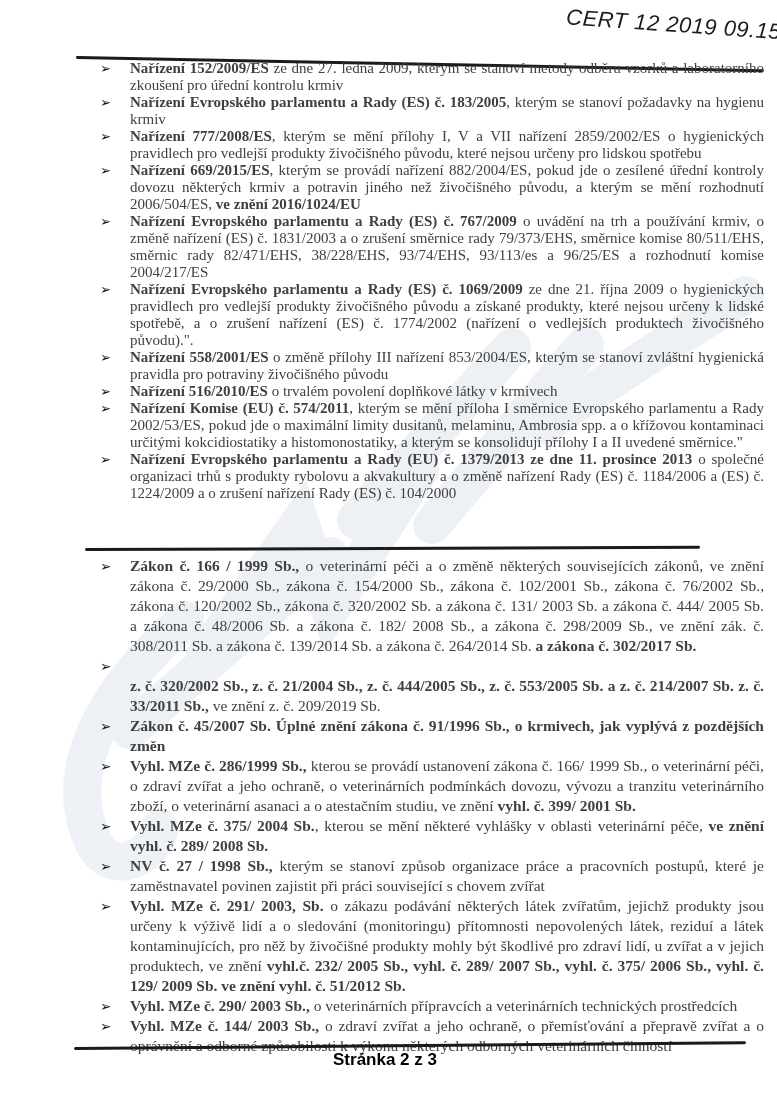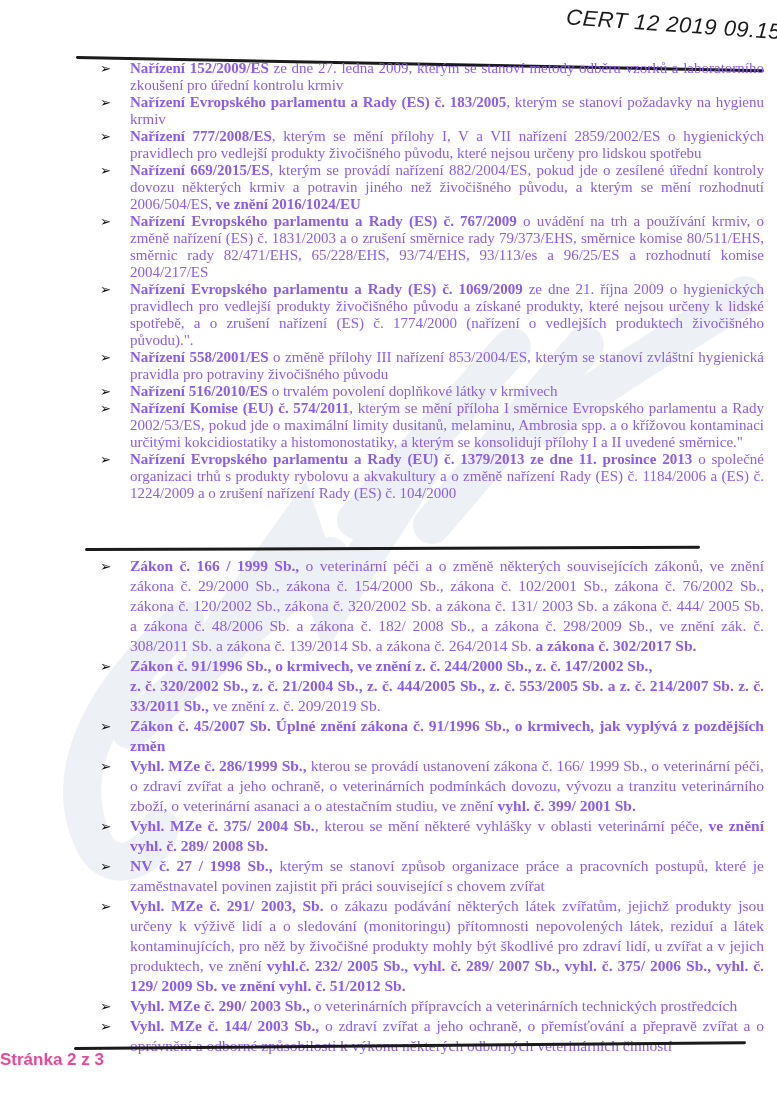--- a/index.html
+++ b/index.html
@@ -72,32 +72,33 @@
     padding-left: 30px;
     text-align: justify;
   }
   .bullet {
     position: absolute;
     left: 0; top: 0;
     font-family: "DejaVu Sans", sans-serif;
     font-size: 0.88em;
     color: #111;
   }
-  .seg { color: #8b5cf6; }
+  .seg { color: #404040; }
   .seg.bold { font-weight: bold; }
   .footer-text {
     position: absolute;
     top: 1050px;
     left: 0;
     width: 770px;
+    text-align: center;
     z-index: 1;
     font-family: "Liberation Sans", sans-serif;
     font-size: 17px;
     font-weight: 700;
-    color: #ec4899;
+    color: #000000;
   }
 </style>
 </head>
 <body>
 
 <div class="page">
 
   <svg class="watermark" width="777" height="1100" viewBox="0 0 777 1100" aria-hidden="true">
     <g stroke="#e3e8ef" stroke-width="38" fill="none" opacity="0.62" stroke-linecap="round">
       <path d="M745 295 C 690 330, 620 372, 545 425"></path>
@@ -111,33 +112,33 @@
 
   <div class="stamp">CERT 12 2019 09.15.</div>
 
   <div class="rule header-rule"></div>
 
   <ul class="reg-list section-1">
       <li><span class="bullet">➢</span><span class="seg bold">Nařízení 152/2009/ES</span><span class="seg"> ze dne 27. ledna 2009, kterým se stanoví metody odběru vzorků a laboratorního zkoušení pro úřední kontrolu krmiv</span></li>
       <li><span class="bullet">➢</span><span class="seg bold">Nařízení Evropského parlamentu a Rady (ES) č. 183/2005</span><span class="seg">, kterým se stanoví požadavky na hygienu krmiv</span></li>
       <li><span class="bullet">➢</span><span class="seg bold">Nařízení 777/2008/ES</span><span class="seg">, kterým se mění přílohy I, V a VII nařízení 2859/2002/ES o hygienických pravidlech pro vedlejší produkty živočišného původu, které nejsou určeny pro lidskou spotřebu</span></li>
       <li><span class="bullet">➢</span><span class="seg bold">Nařízení 669/2015/ES</span><span class="seg">, kterým se provádí nařízení 882/2004/ES, pokud jde o zesílené úřední kontroly dovozu některých krmiv a potravin jiného než živočišného původu, a kterým se mění rozhodnutí 2006/504/ES, </span><span class="seg bold">ve znění 2016/1024/EU</span></li>
-      <li><span class="bullet">➢</span><span class="seg bold">Nařízení Evropského parlamentu a Rady (ES) č. 767/2009</span><span class="seg"> o uvádění na trh a používání krmiv, o změně nařízení (ES) č. 1831/2003 a o zrušení směrnice rady 79/373/EHS, směrnice komise 80/511/EHS, směrnic rady 82/471/EHS, 65/228/EHS, 93/74/EHS, 93/113/es a 96/25/ES a rozhodnutí komise 2004/217/ES</span></li>
-      <li><span class="bullet">➢</span><span class="seg bold">Nařízení Evropského parlamentu a Rady (ES) č. 1069/2009</span><span class="seg"> ze dne 21. října 2009 o hygienických pravidlech pro vedlejší produkty živočišného původu a získané produkty, které nejsou určeny k lidské spotřebě, a o zrušení nařízení (ES) č. 1774/2000 (nařízení o vedlejších produktech živočišného původu).".</span></li>
+      <li><span class="bullet">➢</span><span class="seg bold">Nařízení Evropského parlamentu a Rady (ES) č. 767/2009</span><span class="seg"> o uvádění na trh a používání krmiv, o změně nařízení (ES) č. 1831/2003 a o zrušení směrnice rady 79/373/EHS, směrnice komise 80/511/EHS, směrnic rady 82/471/EHS, 38/228/EHS, 93/74/EHS, 93/113/es a 96/25/ES a rozhodnutí komise 2004/217/ES</span></li>
+      <li><span class="bullet">➢</span><span class="seg bold">Nařízení Evropského parlamentu a Rady (ES) č. 1069/2009</span><span class="seg"> ze dne 21. října 2009 o hygienických pravidlech pro vedlejší produkty živočišného původu a získané produkty, které nejsou určeny k lidské spotřebě, a o zrušení nařízení (ES) č. 1774/2002 (nařízení o vedlejších produktech živočišného původu).".</span></li>
       <li><span class="bullet">➢</span><span class="seg bold">Nařízení 558/2001/ES</span><span class="seg"> o změně přílohy III nařízení 853/2004/ES, kterým se stanoví zvláštní hygienická pravidla pro potraviny živočišného původu</span></li>
       <li><span class="bullet">➢</span><span class="seg bold">Nařízení 516/2010/ES</span><span class="seg"> o trvalém povolení doplňkové látky v krmivech</span></li>
       <li><span class="bullet">➢</span><span class="seg bold">Nařízení Komise (EU) č. 574/2011</span><span class="seg">, kterým se mění příloha I směrnice Evropského parlamentu a Rady 2002/53/ES, pokud jde o maximální limity dusitanů, melaminu, Ambrosia spp. a o křížovou kontaminaci určitými kokcidiostatiky a histomonostatiky, a kterým se konsolidují přílohy I a II uvedené směrnice."</span></li>
       <li><span class="bullet">➢</span><span class="seg bold">Nařízení Evropského parlamentu a Rady (EU) č. 1379/2013 ze dne 11. prosince 2013</span><span class="seg"> o společné organizaci trhů s produkty rybolovu a akvakultury a o změně nařízení Rady (ES) č. 1184/2006 a (ES) č. 1224/2009 a o zrušení nařízení Rady (ES) č. 104/2000</span></li>
     </ul>
 
   <div class="rule section-rule"></div>
 
   <ul class="reg-list section-2">
       <li><span class="bullet">➢</span><span class="seg bold">Zákon č. 166 / 1999 Sb.,</span><span class="seg"> o veterinární péči a o změně některých souvisejících zákonů, ve znění zákona č. 29/2000 Sb., zákona č. 154/2000 Sb., zákona č. 102/2001 Sb., zákona č. 76/2002 Sb., zákona č. 120/2002 Sb., zákona č. 320/2002 Sb. a zákona č. 131/ 2003 Sb. a zákona č. 444/ 2005 Sb. a zákona č. 48/2006 Sb. a zákona č. 182/ 2008 Sb., a zákona č. 298/2009 Sb., ve znění zák. č. 308/2011 Sb. a zákona č. 139/2014 Sb. a zákona č. 264/2014 Sb. </span><span class="seg bold">a zákona č. 302/2017 Sb.</span></li>
-      <li><span class="bullet">➢</span><span class="seg bold">Zákon č. 91/1996 Sb., o krmivech, ve znění z. č. 244/2000 Sb., z. č. 147/2002 Sb.,</span><br><span class="seg bold">z. č. 320/2002 Sb., z. č. 21/2004 Sb., z. č. 444/2005 Sb., z. č. 553/2005 Sb. a z. č. 214/2007 Sb. z. č. 33/2011 Sb.,</span><span class="seg"> ve znění z. č. 209/2019 Sb.</span></li>
+      <li><span class="bullet">➢</span><br><span class="seg bold">z. č. 320/2002 Sb., z. č. 21/2004 Sb., z. č. 444/2005 Sb., z. č. 553/2005 Sb. a z. č. 214/2007 Sb. z. č. 33/2011 Sb.,</span><span class="seg"> ve znění z. č. 209/2019 Sb.</span></li>
       <li><span class="bullet">➢</span><span class="seg bold">Zákon č. 45/2007 Sb. Úplné znění zákona č. 91/1996 Sb., o krmivech, jak vyplývá z pozdějších změn</span></li>
       <li><span class="bullet">➢</span><span class="seg bold">Vyhl. MZe č. 286/1999 Sb.,</span><span class="seg"> kterou se provádí ustanovení zákona č. 166/ 1999 Sb., o veterinární péči, o zdraví zvířat a jeho ochraně, o veterinárních podmínkách dovozu, vývozu a tranzitu veterinárního zboží, o veterinární asanaci a o atestačním studiu, ve znění </span><span class="seg bold">vyhl. č. 399/ 2001 Sb.</span></li>
       <li><span class="bullet">➢</span><span class="seg bold">Vyhl. MZe č. 375/ 2004 Sb.</span><span class="seg">, kterou se mění některé vyhlášky v oblasti veterinární péče, </span><span class="seg bold">ve znění vyhl. č. 289/ 2008 Sb.</span></li>
       <li><span class="bullet">➢</span><span class="seg bold">NV č. 27 / 1998 Sb.,</span><span class="seg"> kterým se stanoví způsob organizace práce a pracovních postupů, které je zaměstnavatel povinen zajistit při práci související s chovem zvířat</span></li>
       <li><span class="bullet">➢</span><span class="seg bold">Vyhl. MZe č. 291/ 2003, Sb.</span><span class="seg"> o zákazu podávání některých látek zvířatům, jejichž produkty jsou určeny k výživě lidí a o sledování (monitoringu) přítomnosti nepovolených látek, reziduí a látek kontaminujících, pro něž by živočišné produkty mohly být škodlivé pro zdraví lidí, u zvířat a v jejich produktech, ve znění </span><span class="seg bold">vyhl.č. 232/ 2005 Sb., vyhl. č. 289/ 2007 Sb., vyhl. č. 375/ 2006 Sb., vyhl. č. 129/ 2009 Sb. ve znění vyhl. č. 51/2012 Sb.</span></li>
       <li><span class="bullet">➢</span><span class="seg bold">Vyhl. MZe č. 290/ 2003 Sb.,</span><span class="seg"> o veterinárních přípravcích a veterinárních technických prostředcích</span></li>
       <li><span class="bullet">➢</span><span class="seg bold">Vyhl. MZe č. 144/ 2003 Sb.,</span><span class="seg"> o zdraví zvířat a jeho ochraně, o přemísťování a přepravě zvířat a o oprávnění a odborné způsobilosti k výkonu některých odborných veterinárních činností</span></li>
     </ul>
 
   <div class="rule footer-rule"></div>

